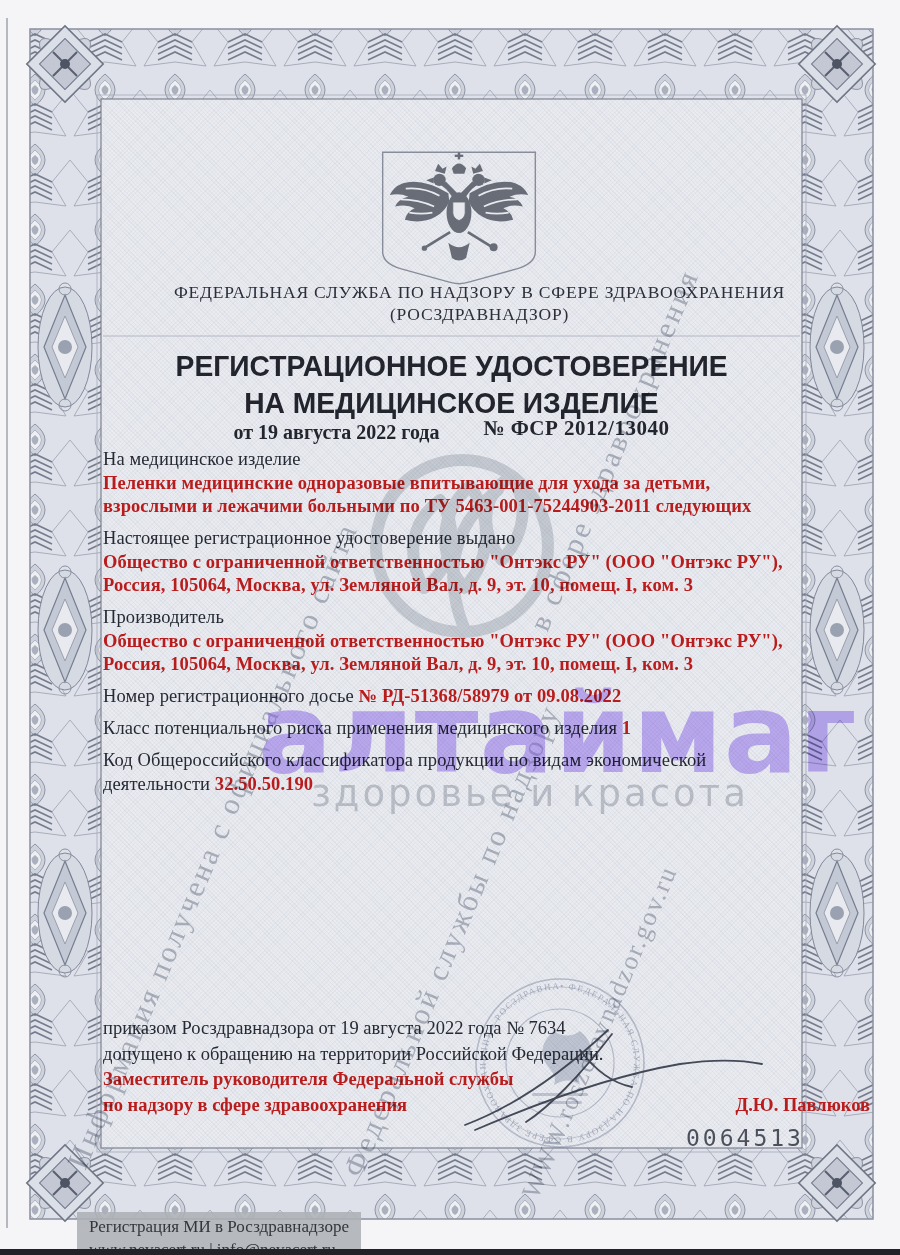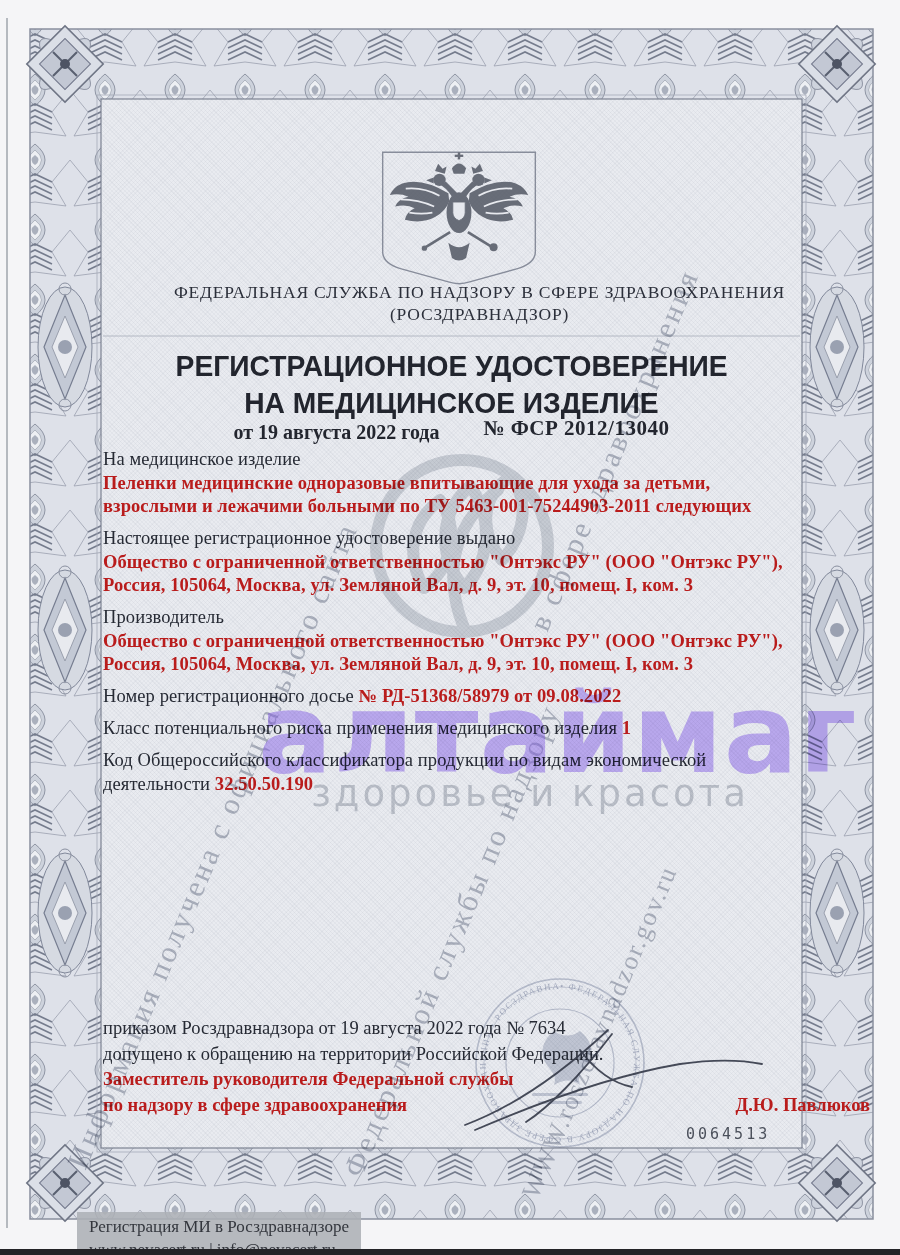--- a/index.html
+++ b/index.html
@@ -48,21 +48,21 @@
   .block{display:block; white-space:nowrap;}
 
   .bottom-block{
     position:absolute; left:103px; top:1016px; width:767px; z-index:3;
     font-size:18.5px; line-height:25.5px;
   }
   .signrow{display:flex; justify-content:space-between;}
 
   .serial{
     position:absolute; left:686px; top:1125px; z-index:3;
-    font-family:"DejaVu Sans Mono", monospace; font-size:15px; letter-spacing:3px; color:#4b505b;
+    font-family:"DejaVu Sans Mono", monospace; font-size:23px; letter-spacing:3px; color:#4b505b;
   }
 
   
   .wm-layer{position:absolute; inset:0; z-index:4; pointer-events:none; mix-blend-mode:multiply;}
   .diag{
     position:absolute; transform-origin:0 50%; transform:rotate(-67deg);
     white-space:nowrap; color:#808899; opacity:.55;
     font-size:30px; letter-spacing:3px;
   }
   .d1{left:76px;  top:1150px;}

